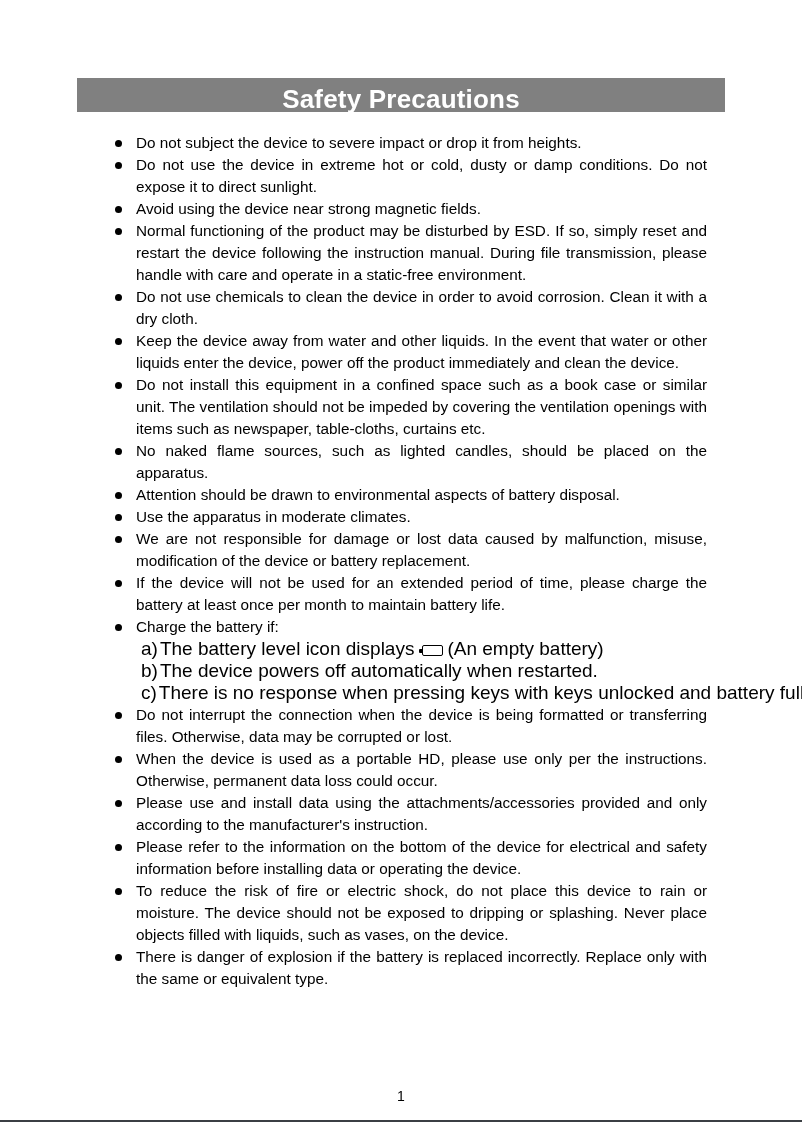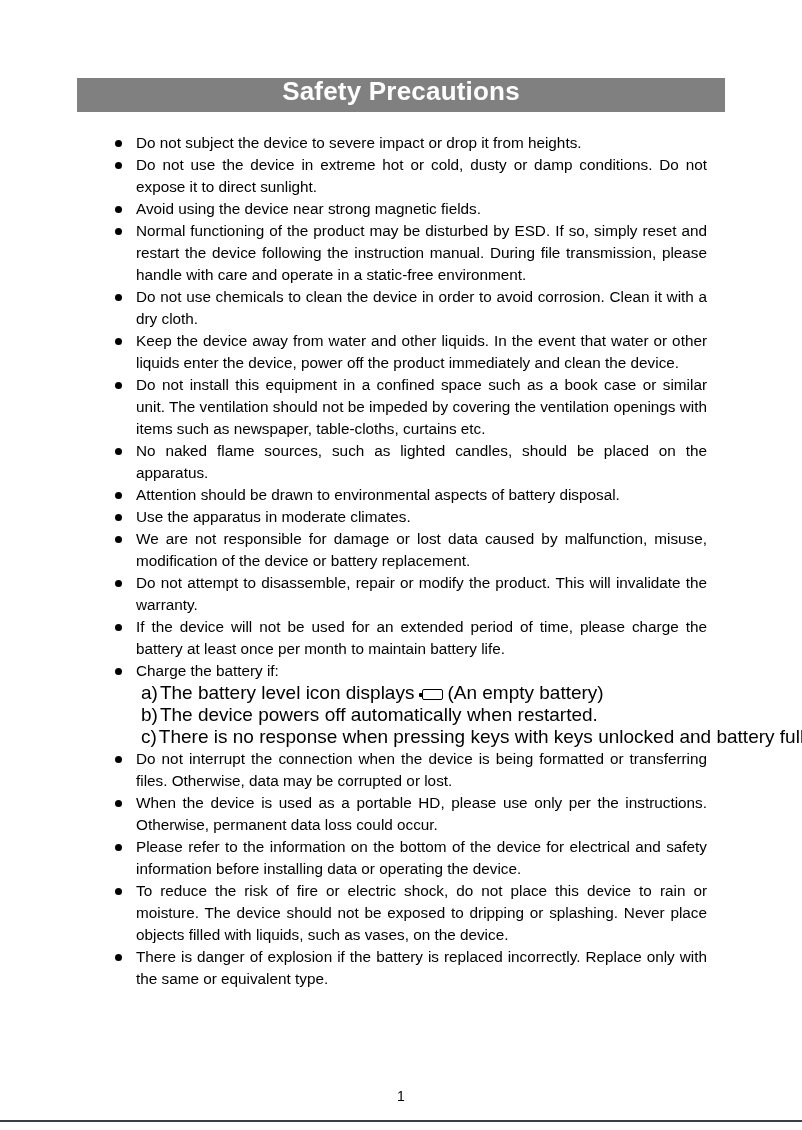--- a/index.html
+++ b/index.html
@@ -29,21 +29,21 @@
 
   
   .title-bar {
     position: absolute;
     left: 77px;
     top: 78px;
     width: 648px;
     height: 34px;
     background: #808080;
     display: flex;
-    align-items: flex-start;
+    align-items: flex-end;
     justify-content: center;
   }
   .title-text {
     color: #ffffff;
     font-size: 26px;
     font-weight: bold;
     letter-spacing: 0.2px;
     line-height: 1;
     white-space: nowrap;
   }
@@ -208,24 +208,20 @@
       <li class="precaution nojust">
         <span class="bullet"></span>
         <span class="para">Use the apparatus in moderate climates.</span>
       </li>
 
       <li class="precaution">
         <span class="bullet"></span>
         <span class="para">We are not responsible for damage or lost data caused by malfunction, misuse, modification of the device or battery replacement.</span>
       </li>
 
-      <li class="precaution">
-        <span class="bullet"></span>
-        <span class="para">Do not attempt to disassemble, repair or modify the product. This will invalidate the warranty.</span>
-      </li>
 
       <li class="precaution">
         <span class="bullet"></span>
         <span class="para">If the device will not be used for an extended period of time, please charge the battery at least once per month to maintain battery life.</span>
       </li>
 
       <li class="precaution nojust">
         <span class="bullet"></span>
         <span class="para">Charge the battery if:</span>
         <ol class="subitems">
@@ -244,20 +240,24 @@
       <li class="precaution">
         <span class="bullet"></span>
         <span class="para">Do not interrupt the connection when the device is being formatted or transferring files. Otherwise, data may be corrupted or lost.</span>
       </li>
 
       <li class="precaution">
         <span class="bullet"></span>
         <span class="para">When the device is used as a portable HD, please use only per the instructions. Otherwise, permanent data loss could occur.</span>
       </li>
 
+      <li class="precaution">
+        <span class="bullet"></span>
+        <span class="para">Please use and install data using the attachments/accessories provided and only according to the manufacturer's instruction.</span>
+      </li>
 
       <li class="precaution">
         <span class="bullet"></span>
         <span class="para">Please refer to the information on the bottom of the device for electrical and safety information before installing data or operating the device.</span>
       </li>
 
       <li class="precaution">
         <span class="bullet"></span>
         <span class="para">To reduce the risk of fire or electric shock, do not place this device to rain or moisture. The device should not be exposed to dripping or splashing. Never place objects filled with liquids, such as vases, on the device.</span>
       </li>

